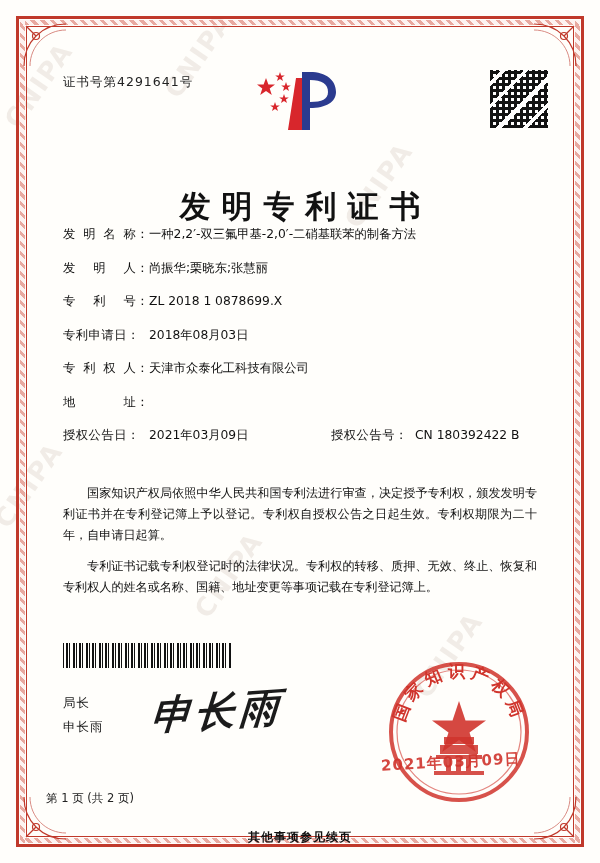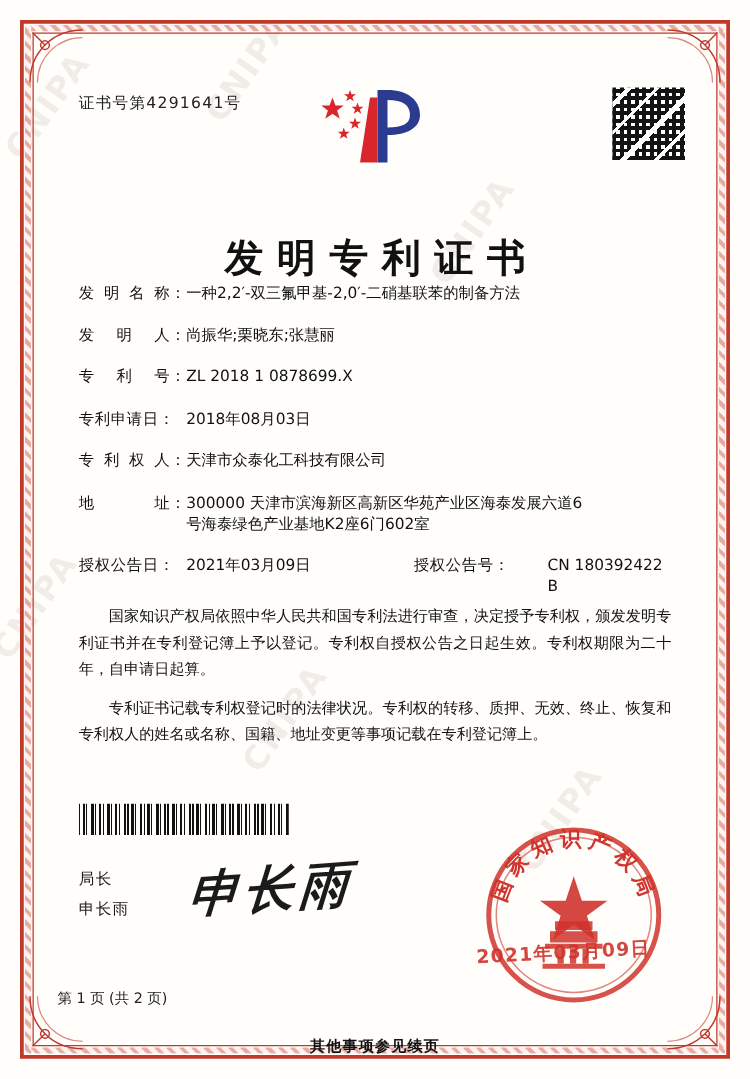--- a/index.html
+++ b/index.html
@@ -185,21 +185,21 @@
     display: block;
   }
 
   .two-col {
     display: flex;
     align-items: flex-start;
     margin-bottom: 2px;
     line-height: 17px;
   }
   .two-col .left { display: flex; width: 268px; flex: 0 0 268px; }
-  .two-col .right { display: flex; flex: 1; gap: 23px; }
+  .two-col .right { display: flex; flex: 1; }
   .two-col .lbl { white-space: nowrap; letter-spacing: .5px; }
   .two-col .lbl.w86 { width: 86px; flex: 0 0 86px; }
   .two-col .lbl.w80 { width: 84px; flex: 0 0 84px; }
 
   
   .paragraphs {
     position: absolute;
     left: 17px;
     top: 437px;
     width: 474px;
@@ -408,24 +408,20 @@
             <span>人：</span>
         </span>
         <span class="field-value">天津市众泰化工科技有限公司</span>
       </div>
 
       <div class="field-row">
         <span class="field-label spread">
           <span>地</span>
             <span>址：</span>
         </span>
-        <span class="field-value">
-          <span>300000 天津市滨海新区高新区华苑产业区海泰发展六道6</span>
-          <span class="line2">号海泰绿色产业基地K2座6门602室</span>
-        </span>
       </div>
 
       <div class="two-col">
         <span class="left">
           <span class="lbl w86">授权公告日：</span>
           <span>2021年03月09日</span>
         </span>
         <span class="right">
           <span class="lbl w80">授权公告号：</span>
           <span>CN 180392422 B</span>

